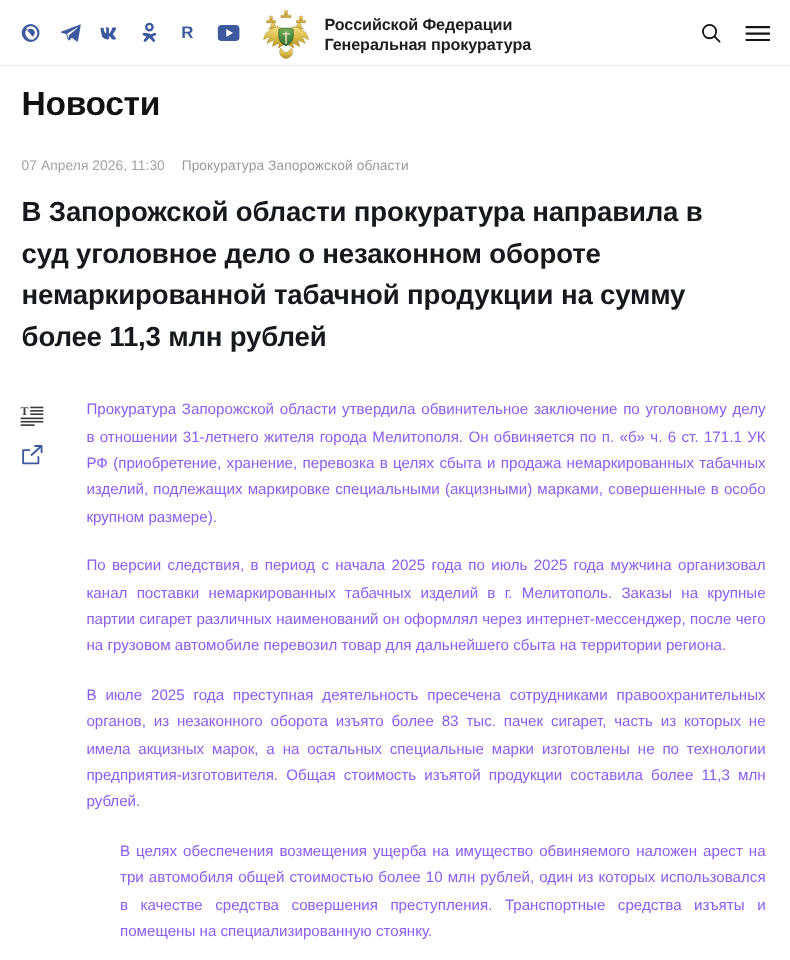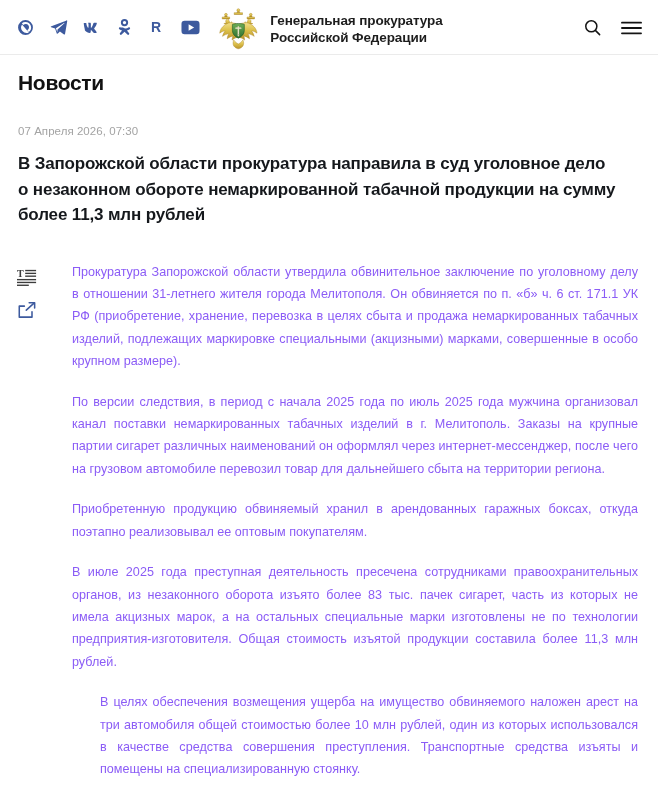--- a/index.html
+++ b/index.html
@@ -94,21 +94,21 @@
     align-items: center;
     justify-content: center;
     color: #141414;
   }
   .header-btn svg { display: block; }
 
   
   .page-title {
     margin: 0;
     padding: 16px 18px 0 18px;
-    font-size: 21px;
+    font-size: 28px;
     line-height: 1.15;
     font-weight: bold;
     letter-spacing: -0.3px;
     color: #111111;
   }
 
   
   .article-meta {
     display: flex;
     align-items: baseline;
@@ -117,21 +117,21 @@
     font-size: 11.5px;
     color: #a3a3a3;
     letter-spacing: 0.05px;
   }
   .article-meta .meta-source { color: #9a9a9a; }
 
   
   .article-headline {
     margin: 0;
     padding: 14px 40px 0 18px;
-    font-size: 17px;
+    font-size: 23px;
     line-height: 1.5;
     font-weight: bold;
     color: #15181c;
     letter-spacing: -0.15px;
   }
 
   
   .article-body-wrap {
     display: flex;
     padding: 33px 16px 0 16px;
@@ -267,22 +267,22 @@
           <path d="M50 38c5.5 0 10 1 13 2v13c0 8-5.5 13.5-13 17-7.5-3.5-13-9-13-17V40c3-1 7.5-2 13-2z" fill="url(#grn)" stroke="#1f5622" stroke-width="1.2"></path>
           <g fill="#f4efdc" stroke="#cdbf8f" stroke-width="0.6">
             <rect x="48.7" y="44" width="2.6" height="18" rx="0.6"></rect>
             <rect x="43.5" y="47" width="13" height="2.6" rx="0.8"></rect>
             <path d="M50 66.5l-2.2-4h4.4z"></path>
           </g>
         </g>
       </svg>
     </div>
     <div class="brand-text">
+      <span>Российской Федерации</span>
       <span>Генеральная прокуратура</span>
-      <span>Российской Федерации</span>
     </div>
   </div>
 
   <div class="header-actions">
     <button class="header-btn" title="Поиск">
       <span>
         <svg width="19" height="19" viewBox="0 0 24 24" fill="none" stroke="currentColor" stroke-width="1.9" stroke-linecap="round">
           <circle cx="10.5" cy="10.5" r="7"></circle>
           <line x1="15.6" y1="15.6" x2="21" y2="21"></line>
         </svg>
@@ -296,21 +296,22 @@
           <line x1="1" y1="13.6" x2="21" y2="13.6"></line>
         </svg>
       </span>
     </button>
   </div>
 </header>
 
 <h1 class="page-title">Новости</h1>
 
 <div class="article-meta">
-  <span class="meta-date">07 Апреля 2026, 07:30</span>
+  <span class="meta-date">07 Апреля 2026, 11:30</span>
+  <span class="meta-source">Прокуратура Запорожской области</span>
 </div>
 
 <h2 class="article-headline">В Запорожской области прокуратура направила в суд уголовное дело о незаконном обороте немаркированной табачной продукции на сумму более 11,3 млн рублей</h2>
 
 <div class="article-body-wrap">
 
   <div class="tools-rail">
     <button class="tool-btn" title="Размер текста">
       <span>
         <svg width="20" height="19" viewBox="0 0 22 20">
@@ -333,18 +334,17 @@
           <path d="M10.2 9.6 19 1.6"></path>
           <path d="M13.4 1.4H19.4v5.8" fill="none"></path>
         </svg>
       </span>
     </button>
   </div>
 
   <div class="article-body">
     <p>Прокуратура Запорожской области утвердила обвинительное заключение по уголовному делу в отношении 31-летнего жителя города Мелитополя. Он обвиняется по п. «б» ч. 6 ст. 171.1 УК РФ (приобретение, хранение, перевозка в целях сбыта и продажа немаркированных табачных изделий, подлежащих маркировке специальными (акцизными) марками, совершенные в особо крупном размере).</p>
     <p>По версии следствия, в период с начала 2025 года по июль 2025 года мужчина организовал канал поставки немаркированных табачных изделий в г. Мелитополь. Заказы на крупные партии сигарет различных наименований он оформлял через интернет-мессенджер, после чего на грузовом автомобиле перевозил товар для дальнейшего сбыта на территории региона.</p>
-    <p>Приобретенную продукцию обвиняемый хранил в арендованных гаражных боксах, откуда поэтапно реализовывал ее оптовым покупателям.</p>
     <p>В июле 2025 года преступная деятельность пресечена сотрудниками правоохранительных органов, из незаконного оборота изъято более 83 тыс. пачек сигарет, часть из которых не имела акцизных марок, а на остальных специальные марки изготовлены не по технологии предприятия-изготовителя. Общая стоимость изъятой продукции составила более 11,3 млн рублей.</p>
     <p>В целях обеспечения возмещения ущерба на имущество обвиняемого наложен арест на три автомобиля общей стоимостью более 10 млн рублей, один из которых использовался в качестве средства совершения преступления. Транспортные средства изъяты и помещены на специализированную стоянку.</p>
 
   </div>
 </div>
 
 </body></html>

